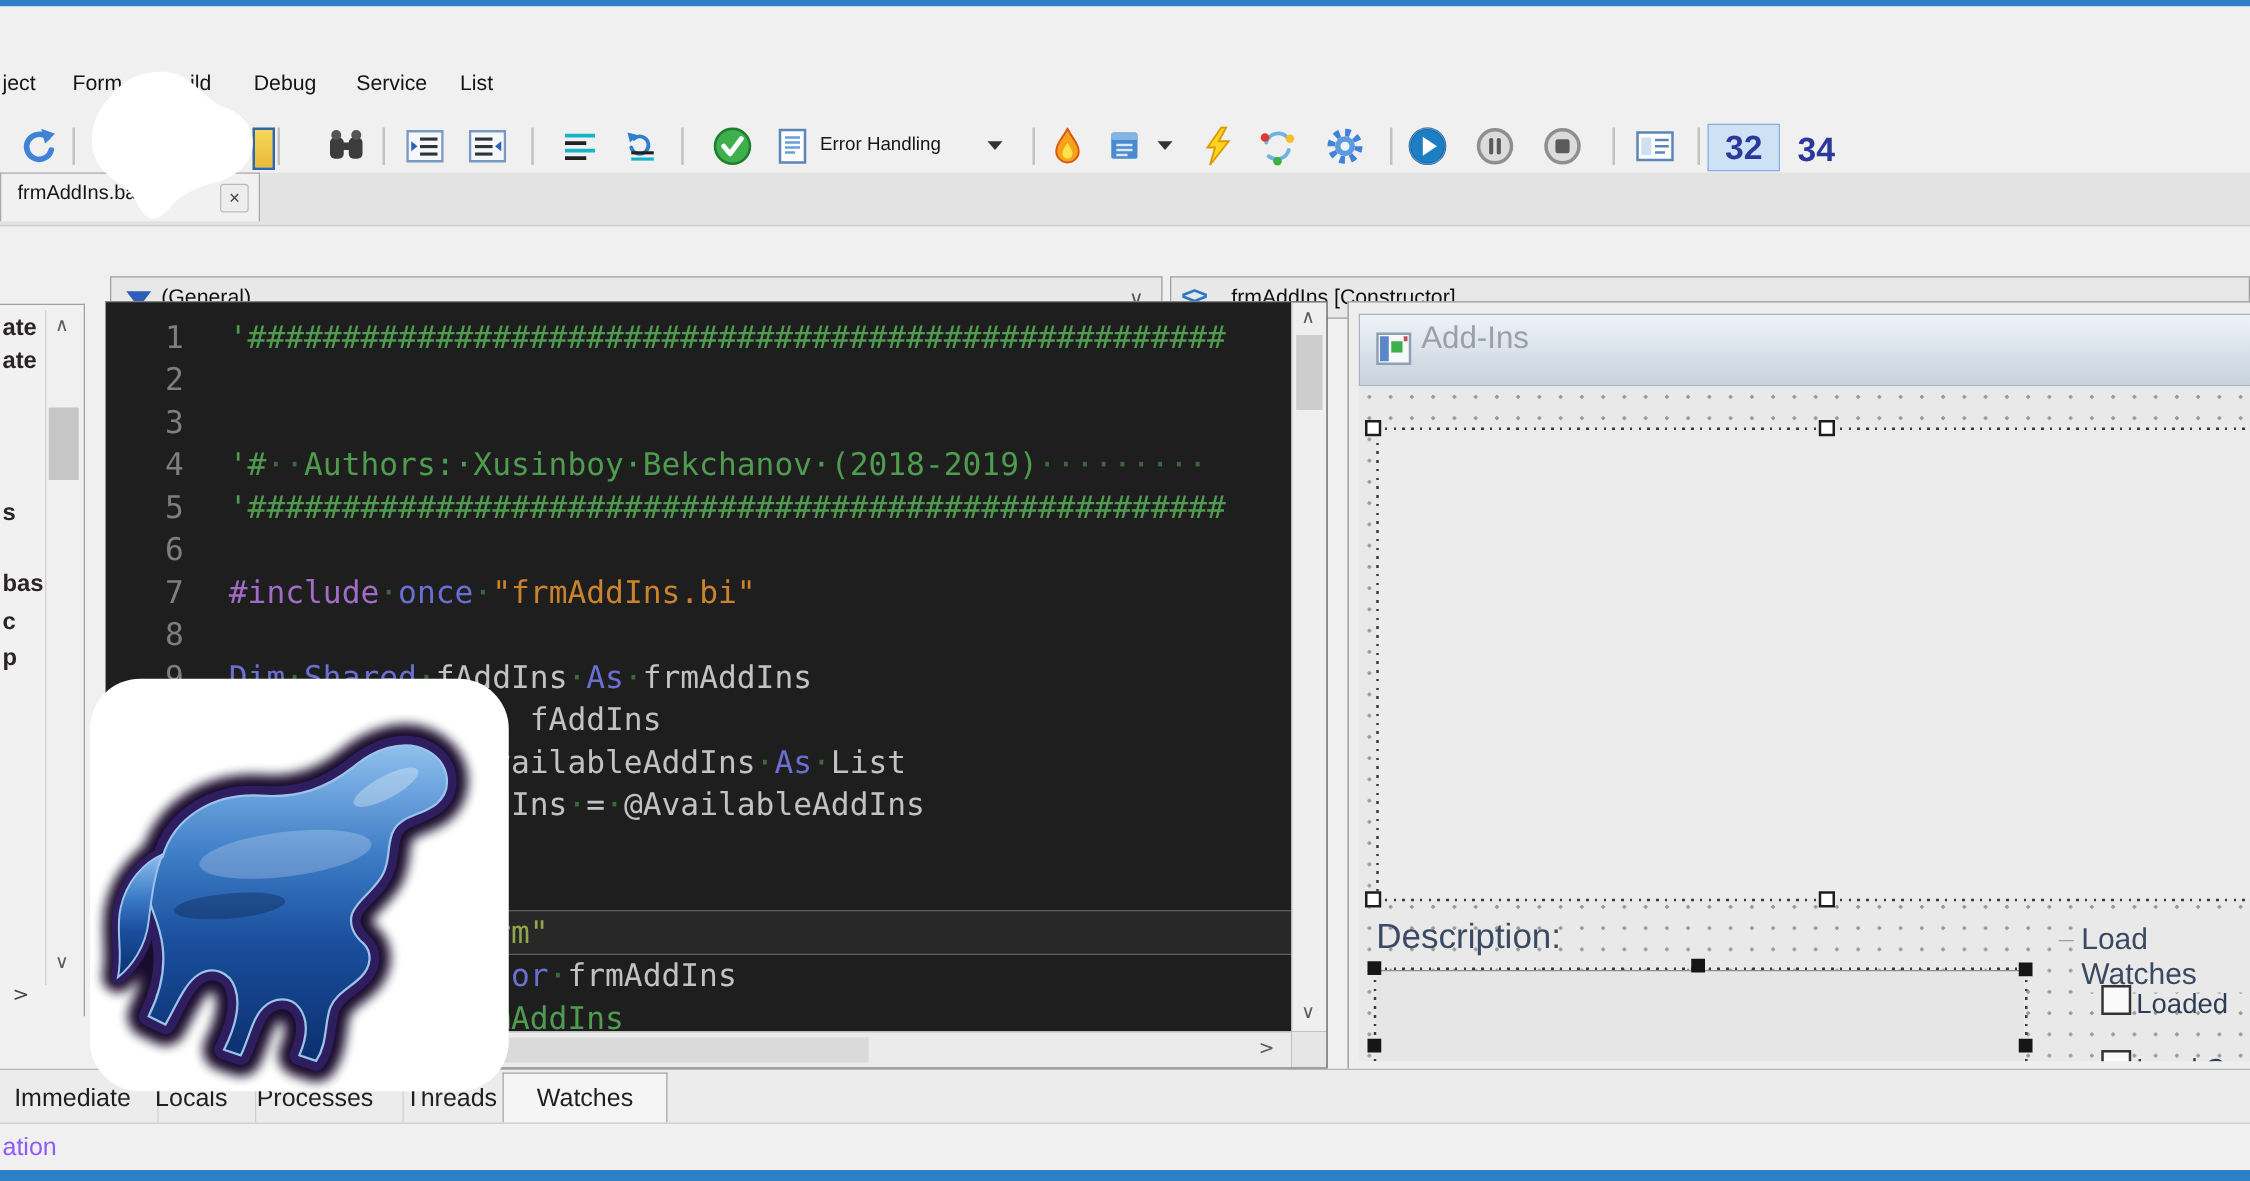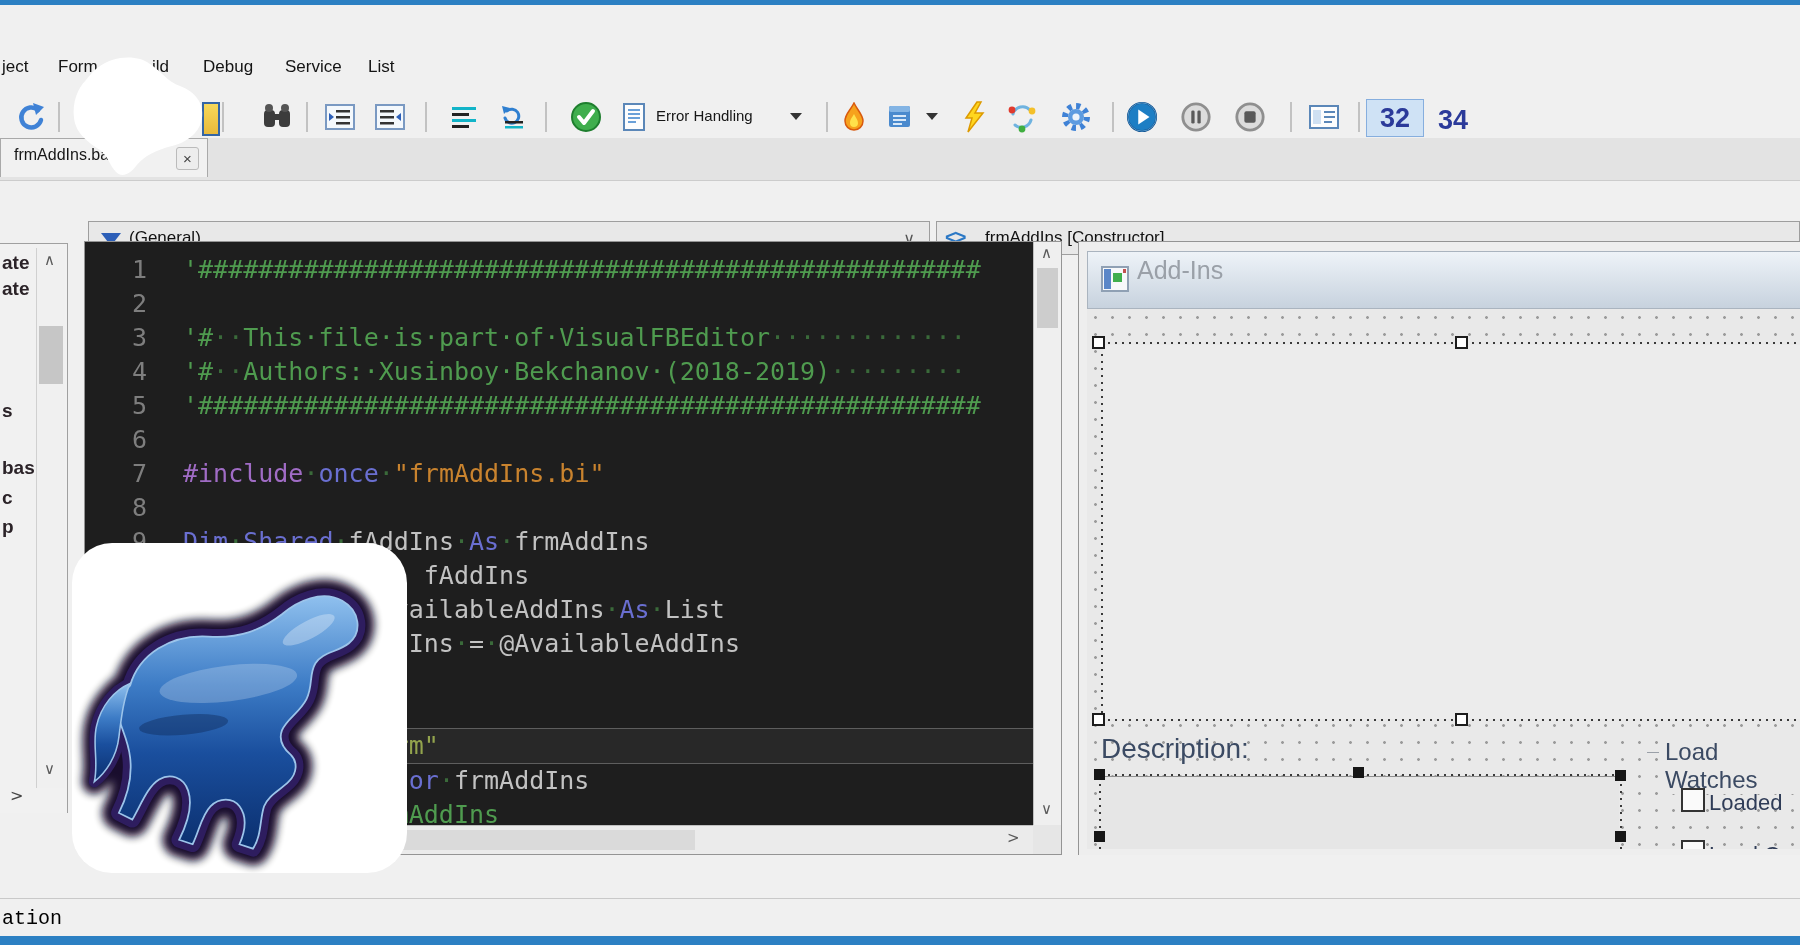--- a/index.html
+++ b/index.html
@@ -69,21 +69,21 @@
   #groupbox-line{position:absolute;left:560px;top:443px;width:154px;height:1px;background:#9aa0a8;}
   #group-label{position:absolute;left:572px;top:429px;font-size:24px;color:#3b4a63;background:#e9e9e9;padding:0 6px;}
   .chk{position:absolute;width:24px;height:24px;background:#fafafa;border:2px solid #333;box-sizing:border-box;}
   .chk-label{position:absolute;font-size:22px;color:#2f3c57;}
   
   #bottombar{left:0;top:855px;width:1800px;height:43px;background:#ececec;border-top:1px solid #b5b5b5;box-sizing:border-box;}
   .btab{position:absolute;top:4px;height:38px;font-size:20px;color:#1f1f1f;display:flex;align-items:center;justify-content:center;
         border-right:1px solid #cfcfcf;padding:0 14px;}
   .btab.active{background:#f5f5f5;border:1px solid #a3a3a3;border-bottom:none;top:2px;height:41px;}
   #statusbar{left:0;top:898px;width:1800px;height:38px;background:#f0f0f0;border-top:1px solid #c9c9c9;box-sizing:border-box;}
-  #status-text{position:absolute;left:2px;top:8px;font-size:20px;color:#000000;font-family:Liberation Mono, monospace;}
+  #status-text{position:absolute;left:2px;top:8px;font-size:20px;color:#8b5cf6;}
   
   #blob{left:68px;top:52px;width:142px;height:132px;z-index:60;}
   #horse{left:72px;top:543px;width:335px;height:330px;background:#fff;border-radius:40px;z-index:50;overflow:hidden;}
 </style>
 </head>
 <body>
 
 <div id="screen">
 
   <div class="abs" id="top-edge"></div>
@@ -271,21 +271,21 @@
     </div>
     <span id="side-right">&gt;</span>
   </div>
 
   <div class="abs" id="editor">
     <div id="code-area">
       <div id="code-pad"></div>
       <div id="code-lines">
           <div class="cline"><span class="num">1</span><span class="body"><span class="cm">'####################################################</span></span></div>
           <div class="cline"><span class="num">2</span></div>
-          <div class="cline"><span class="num">3</span><span class="body"><span class="cm">'#</span><span class="dt">··</span><span class="cm">This·file·is·part·of·VisualFBEditor</span><span class="dt">·············</span></span></div>
+          <div class="cline"><span class="num">3</span></div>
           <div class="cline"><span class="num">4</span><span class="body"><span class="cm">'#</span><span class="dt">··</span><span class="cm">Authors:·Xusinboy·Bekchanov·(2018-2019)</span><span class="dt">·········</span></span></div>
           <div class="cline"><span class="num">5</span><span class="body"><span class="cm">'####################################################</span></span></div>
           <div class="cline"><span class="num">6</span><span class="body"></span></div>
           <div class="cline"><span class="num">7</span><span class="body"><span class="kw">#include</span><span class="dt">·</span><span class="kb">once</span><span class="dt">·</span><span class="st">"frmAddIns.bi"</span></span></div>
           <div class="cline"><span class="num">8</span><span class="body"></span></div>
           <div class="cline"><span class="num">9</span><span class="body"><span class="kb">Dim</span><span class="dt">·</span><span class="kb">Shared</span><span class="dt">·</span><span class="id">fAddIns</span><span class="dt">·</span><span class="kb">As</span><span class="dt">·</span><span class="id">frmAddIns</span></span></div>
           <div class="cline"><span class="num">10</span><span class="body"><span class="id">                fAddIns</span></span></div>
           <div class="cline"><span class="num">11</span><span class="body"><span class="id">              vailableAddIns</span><span class="dt">·</span><span class="kb">As</span><span class="dt">·</span><span class="id">List</span></span></div>
           <div class="cline"><span class="num">12</span><span class="body"><span class="id">              dIns</span><span class="dt">·</span><span class="id">=</span><span class="dt">·</span><span class="id">@AvailableAddIns</span></span></div>
           <div class="cline"><span class="num">13</span><span class="body"></span></div>
@@ -340,20 +340,27 @@
       <div class="handle-solid" style="left:528px;top:522px"></div>
       <div id="groupbox-line"></div>
       <span id="group-label">Load Watches</span>
       <div class="chk" style="left:594px;top:479px"></div>
       <span class="chk-label" style="left:622px;top:481px">Loaded</span>
       <div class="chk" style="left:594px;top:531px"></div>
       <span class="chk-label" style="left:622px;top:533px;white-space:nowrap">Load On Startup</span>
     </div>
   </div>
 
+  <div class="abs" id="bottombar">
+    <div class="btab" style="left:-10px;width:108px">Immediate</div>
+    <div class="btab" style="left:102px;width:74px">Locals</div>
+    <div class="btab" style="left:182px;width:112px">Processes</div>
+    <div class="btab" style="left:300px;width:94px">Threads</div>
+    <div class="btab active" style="left:402px;width:102px">Watches</div>
+  </div>
 
   <div class="abs" id="statusbar">
     <span id="status-text">ation</span>
   </div>
 
   <div class="abs" id="bottom-edge"></div>
 
   <div class="abs" id="blob">
     <svg width="142" height="132" viewBox="0 0 142 132">
       <path d="M32,14 C45,4 70,2 82,12 C94,20 100,30 112,34 C128,40 136,52 134,66

